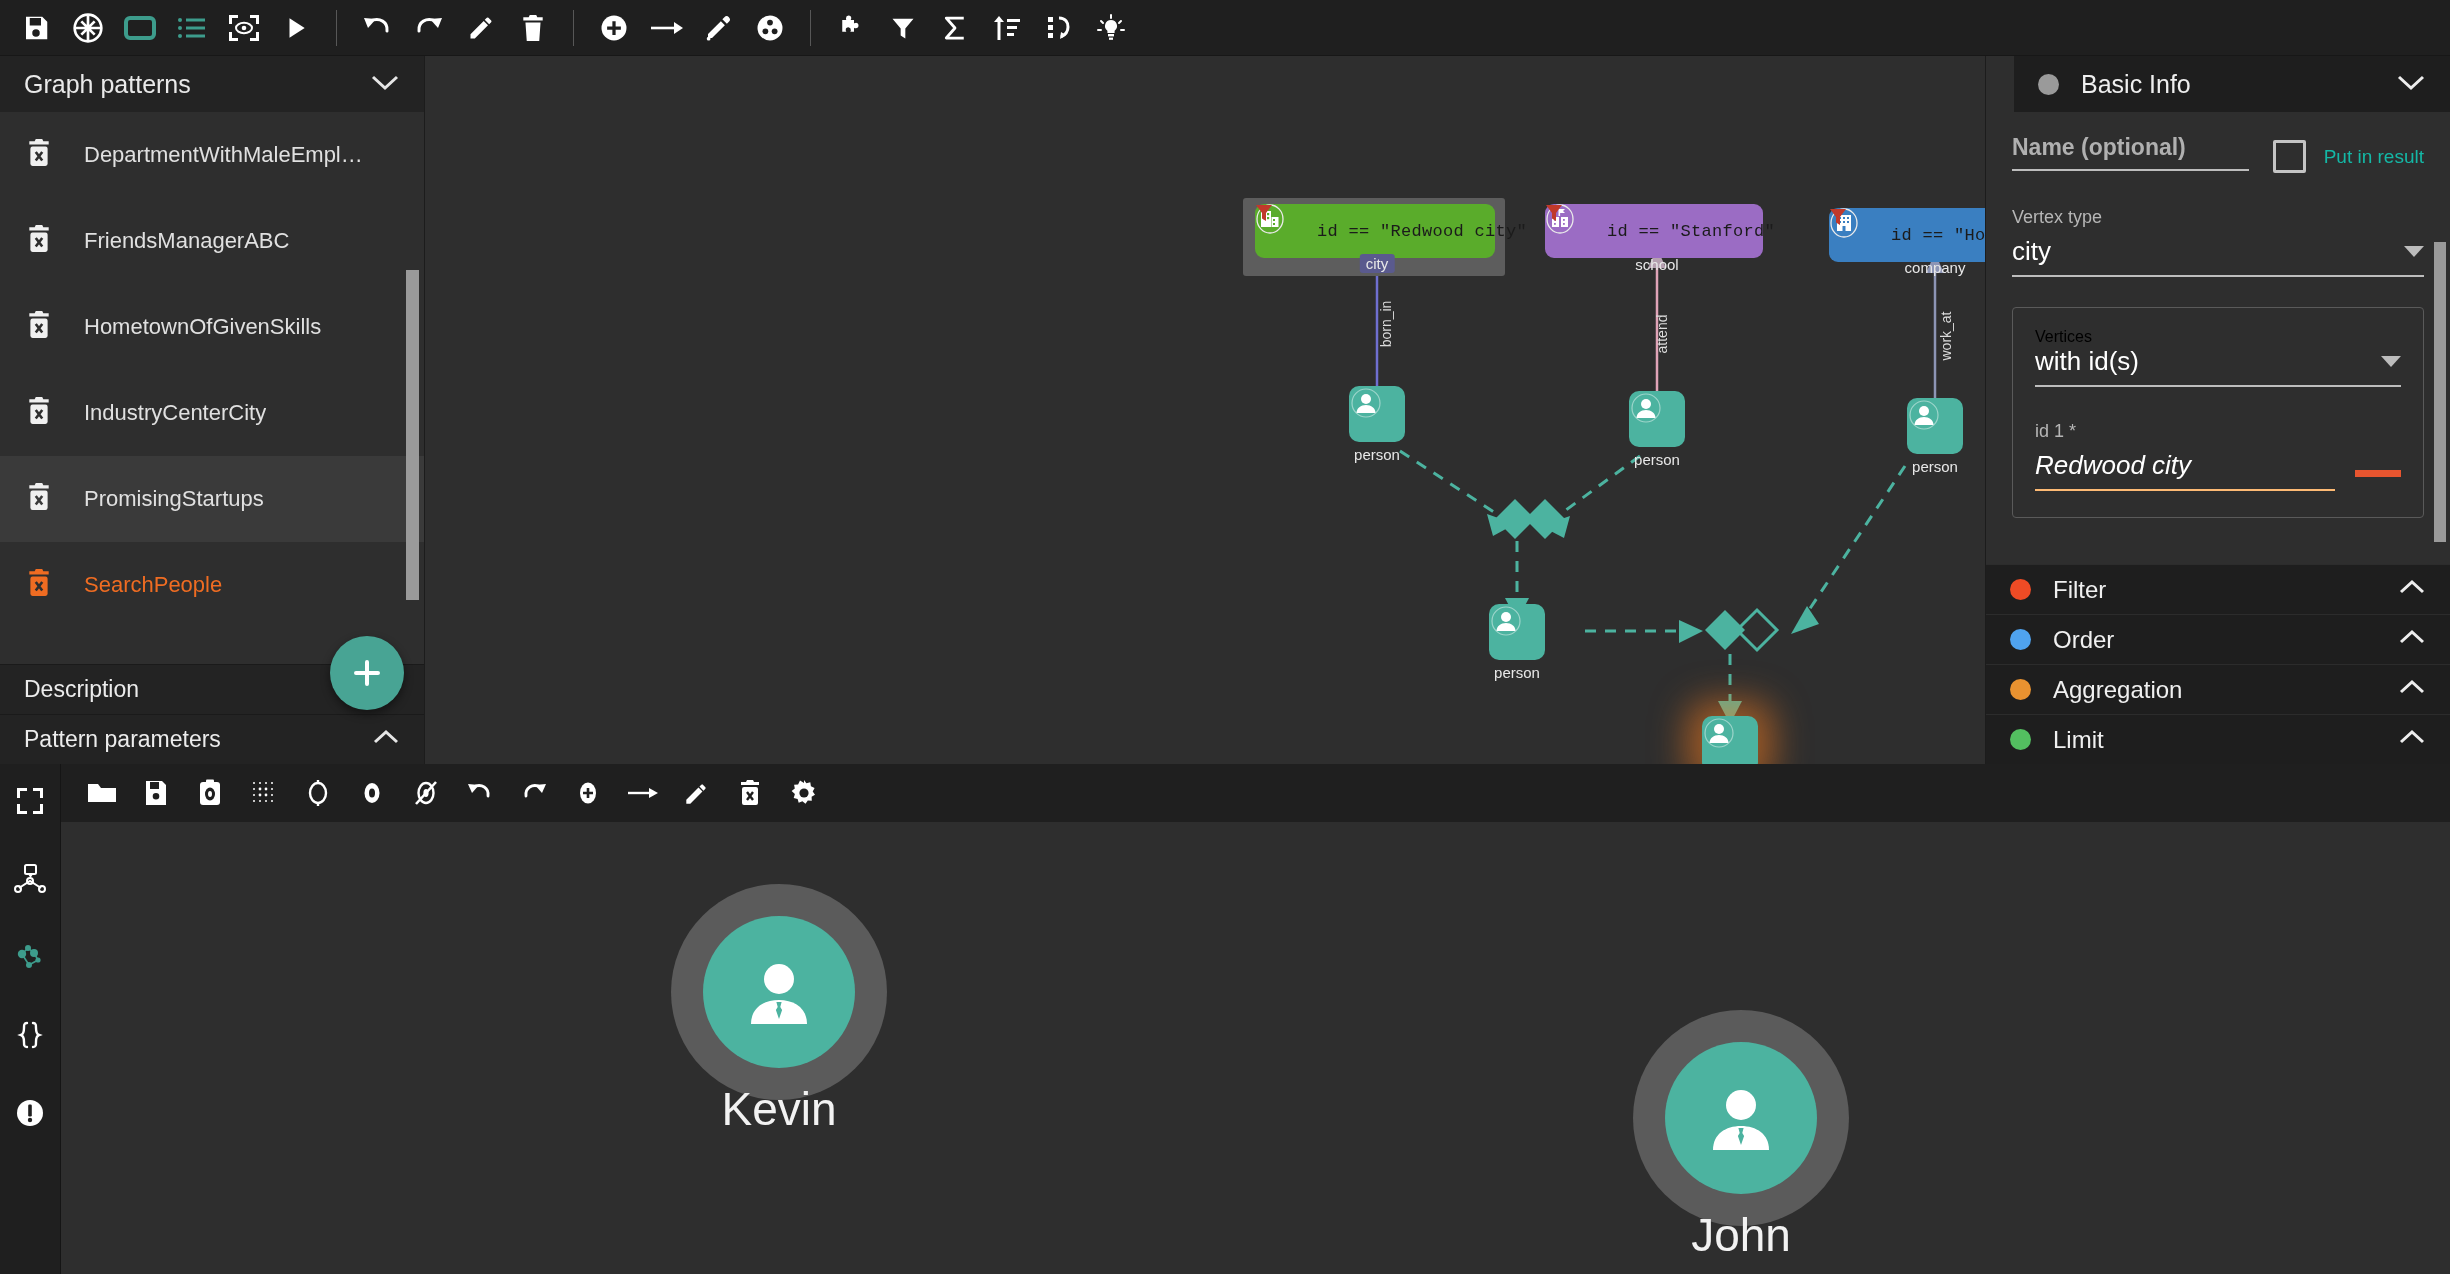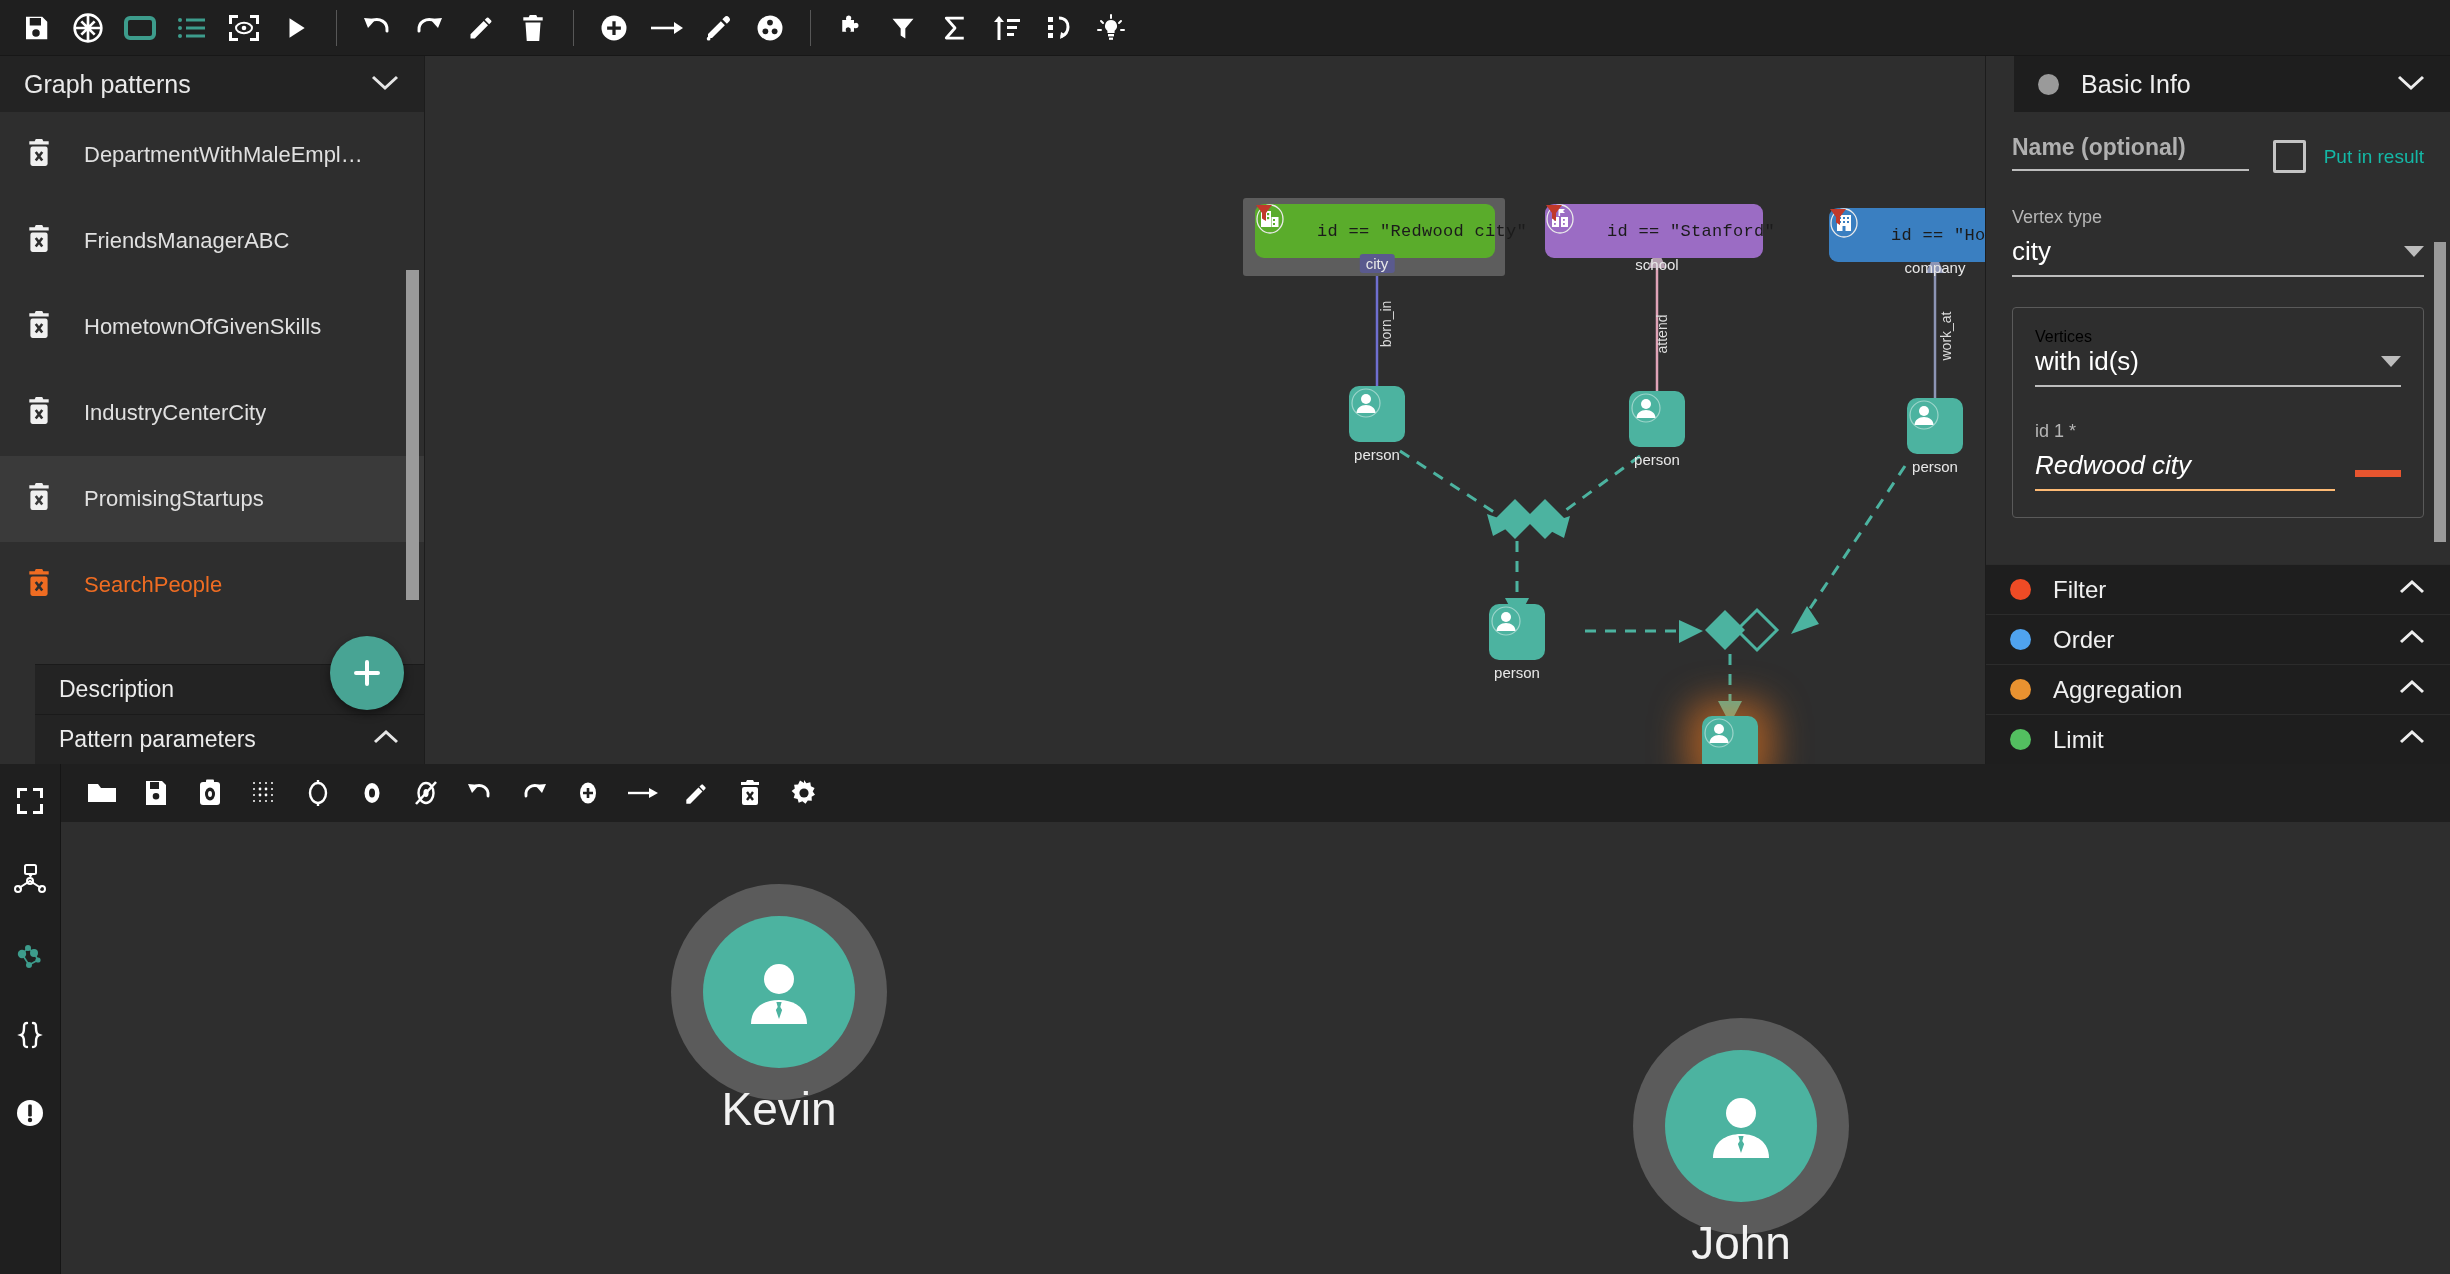--- a/index.html
+++ b/index.html
@@ -23,21 +23,21 @@
   .lp-header{height:56px;background:#232323;display:flex;align-items:center;justify-content:space-between;padding:0 24px;flex:0 0 56px;}
   .lp-header .t{font-size:25px;color:#e9e9e9;}
   .lp-list{flex:1;overflow:hidden;position:relative;}
   .lp-item{height:86px;display:flex;align-items:center;padding:0 26px;gap:32px;cursor:pointer;}
   .lp-item.hover{background:#3a3a3a;}
   .lp-item .lbl{font-size:22px;color:#e0e0e0;white-space:nowrap;overflow:hidden;text-overflow:ellipsis;}
   .lp-item.sel .lbl{color:#ef6c22;}
   .lp-item.sel .trash path, .lp-item.sel .trash rect{fill:#ef6c22;}
   .lp-scroll{position:absolute;right:5px;top:158px;width:13px;height:330px;background:#9a9a9a;border-radius:0;}
   .fab{position:absolute;left:330px;top:580px;width:74px;height:74px;border-radius:50%;background:#48a494;display:flex;align-items:center;justify-content:center;box-shadow:0 4px 10px rgba(0,0,0,.45);cursor:pointer;z-index:6;}
-  .lp-section{height:50px;background:#232323;display:flex;align-items:center;justify-content:space-between;padding:0 24px;border-top:1px solid #1a1a1a;cursor:pointer;flex:0 0 50px;margin-left:35px;}
+  .lp-section{height:50px;background:#232323;display:flex;align-items:center;justify-content:space-between;padding:0 24px;border-top:1px solid #1a1a1a;cursor:pointer;flex:0 0 50px;}
   .lp-section .t{font-size:23px;color:#ececec;}
 
   
   .canvas{flex:1;background:#2e2e2e;position:relative;overflow:hidden;}
   .canvas svg{position:absolute;left:0;top:0;}
   .gnode{position:absolute;}
   .toprect{border-radius:9px;display:flex;align-items:center;padding-left:16px;gap:14px;height:54px;}
   .selbox{position:absolute;background:#5d5d5d;border-radius:3px;}
   .cond{font-family:"Liberation Mono", monospace;font-size:17px;color:#1b1b1b;letter-spacing:.3px;white-space:nowrap;}
   .funnel{width:18px;height:19px;flex:0 0 18px;}
@@ -756,21 +756,21 @@
               <svg width="92" height="92" viewBox="0 0 92 92">
                   <circle cx="46" cy="33" r="15" fill="#fff"></circle>
                   <path fill="#fff" d="M18 78c0-16 12.6-24 28-24s28 8 28 24z"></path>
                   <path fill="#4cb3a0" d="M43.4 56h5.2l-1.3 5 1.8 3-3.1 9-3.1-9 1.8-3z"></path>
                 </svg>
             </div>
           </div>
           <div class="aname">Kevin</div>
         </div>
 
-        <div class="avatar" style="left:1572px;top:196px;">
+        <div class="avatar" style="left:1572px;top:188px;">
           <div class="ring">
             <div class="inner">
               <svg width="92" height="92" viewBox="0 0 92 92">
                   <circle cx="46" cy="33" r="15" fill="#fff"></circle>
                   <path fill="#fff" d="M18 78c0-16 12.6-24 28-24s28 8 28 24z"></path>
                   <path fill="#4cb3a0" d="M43.4 56h5.2l-1.3 5 1.8 3-3.1 9-3.1-9 1.8-3z"></path>
                 </svg>
             </div>
           </div>
           <div class="aname">John</div>

